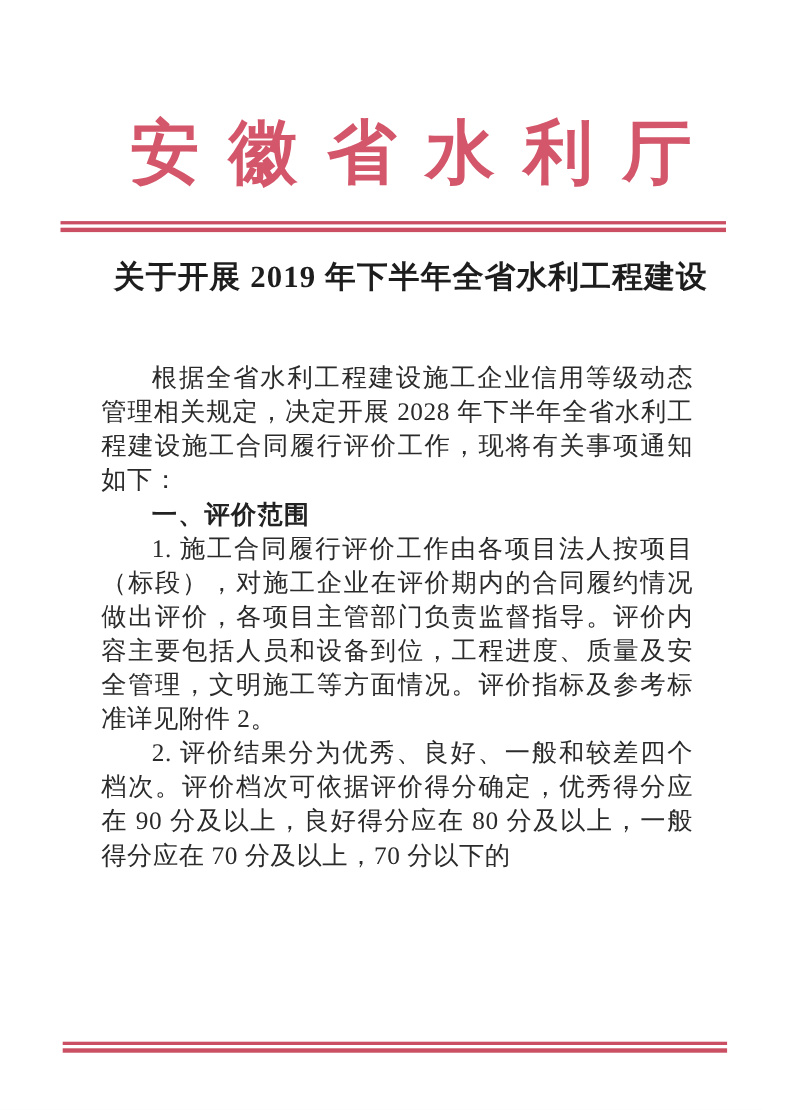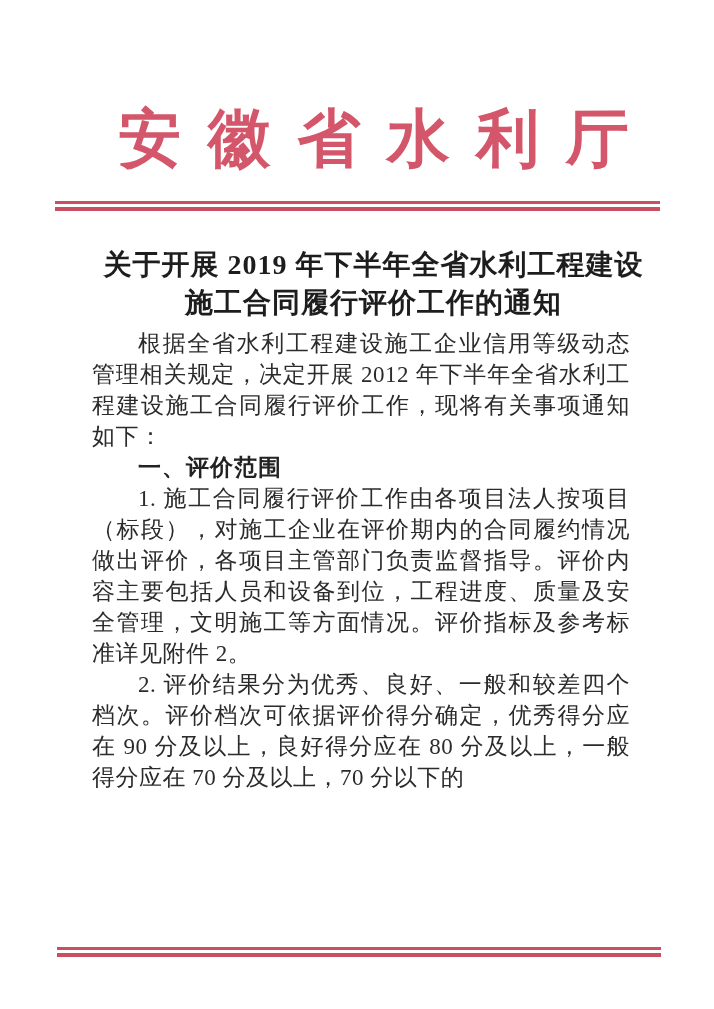--- a/index.html
+++ b/index.html
@@ -46,21 +46,21 @@
     width: 605px;
   }
   .rule-footer {
     top: 947px;
     left: 57px;
     width: 604px;
   }
   
   .doc-title {
     position: absolute;
-    top: 246px;
+    top: 234px;
     left: 40px;
     right: 40px;
     text-align: center;
     font-size: 28px;
     line-height: 38px;
     font-weight: 700;
     color: #1d1d1d;
     letter-spacing: 1px;
   }
   
@@ -93,25 +93,24 @@
 <body>
 
 <div class="page">
 
   <div class="agency">安徽省水利厅</div>
 
   <div class="rule rule-header"></div>
 
   <div class="doc-title">
     <div>关于开展 2019 年下半年全省水利工程建设</div>
-    <div>施工合同履行评价工作的通知</div>
   </div>
 
   <div class="body-block">
-    <p class="indent">根据全省水利工程建设施工企业信用等级动态管理相关规定，决定开展 2012 年下半年全省水利工程建设施工合同履行评价工作，现将有关事项通知如下：</p>
+    <p class="indent">根据全省水利工程建设施工企业信用等级动态管理相关规定，决定开展 2028 年下半年全省水利工程建设施工合同履行评价工作，现将有关事项通知如下：</p>
     <p class="section-heading">一、评价范围</p>
     <p class="indent">1. 施工合同履行评价工作由各项目法人按项目（标段），对施工企业在评价期内的合同履约情况做出评价，各项目主管部门负责监督指导。评价内容主要包括人员和设备到位，工程进度、质量及安全管理，文明施工等方面情况。评价指标及参考标准详见附件 2。</p>
     <p class="indent">2. 评价结果分为优秀、良好、一般和较差四个档次。评价档次可依据评价得分确定，优秀得分应在 90 分及以上，良好得分应在 80 分及以上，一般得分应在 70 分及以上，70 分以下的</p>
   </div>
 
   <div class="rule rule-footer"></div>
 
 </div>
 
 </body></html>

